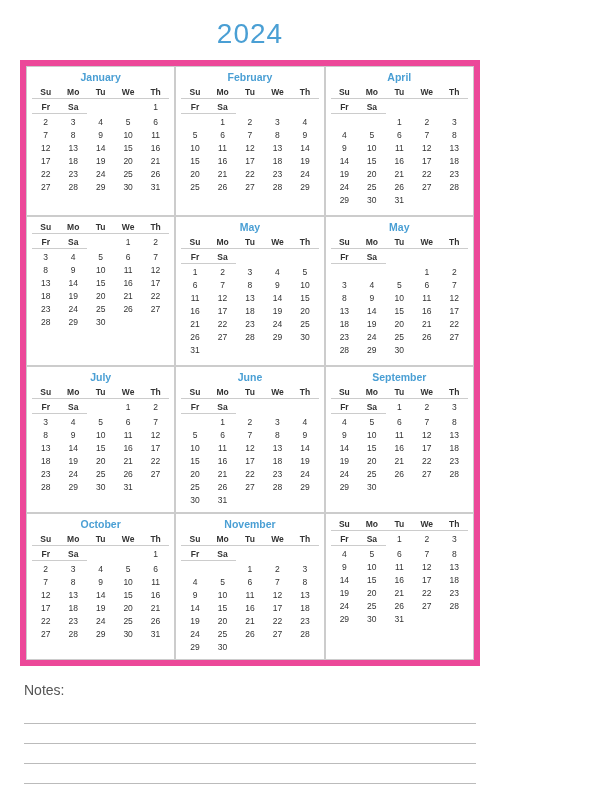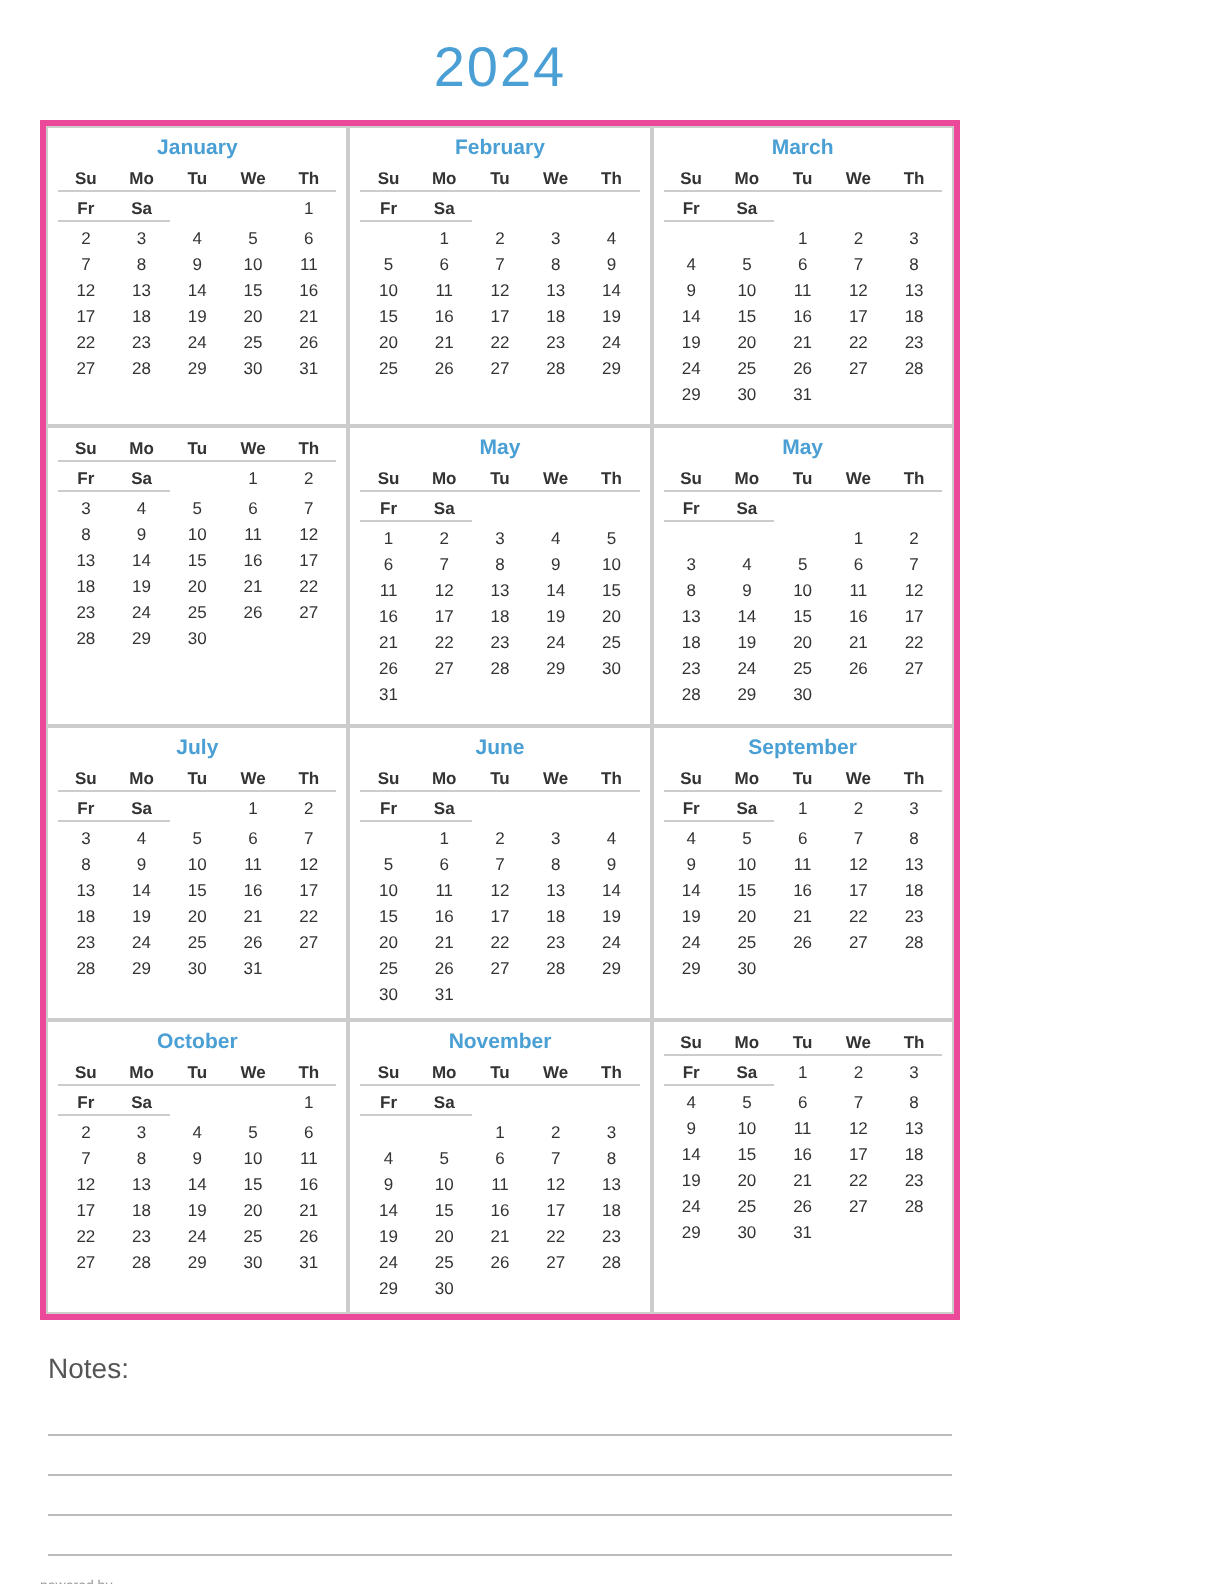--- a/index.html
+++ b/index.html
@@ -20,21 +20,21 @@
     }
     .year-title {
       text-align: center;
       font-size: 28px;
       color: #4a9fd4;
       font-weight: normal;
       margin-bottom: 10px;
       letter-spacing: 1px;
     }
     .calendar-grid {
-      border: 3px solid #ec4899;
+      border: 6px solid #ec4899;
       display: grid;
       grid-template-columns: repeat(3, 1fr);
       grid-template-rows: repeat(4, auto);
     }
     .month-cell {
       border: 1px solid #ccc;
       padding: 4px 5px 6px;
     }
     .month-name {
       text-align: center;
@@ -201,21 +201,21 @@
           <div class="day-cell">25</div>
           <div class="day-cell">26</div>
           <div class="day-cell">27</div>
           <div class="day-cell">28</div>
           <div class="day-cell">29</div>
           <div class="day-cell empty"></div>
           <div class="day-cell empty"></div>
         </div>
       </div>
       <div class="month-cell">
-        <div class="month-name">March</div>
+        <div class="month-name">April</div>
         <div class="day-grid">
           <div class="day-header">Su</div>
           <div class="day-header">Mo</div>
           <div class="day-header">Tu</div>
           <div class="day-header">We</div>
           <div class="day-header">Th</div>
           <div class="day-header">Fr</div>
           <div class="day-header">Sa</div>
           <div class="day-cell empty"></div>
           <div class="day-cell empty"></div>

